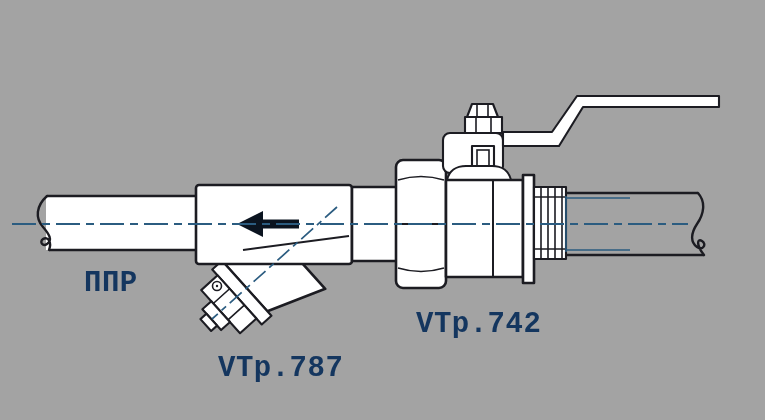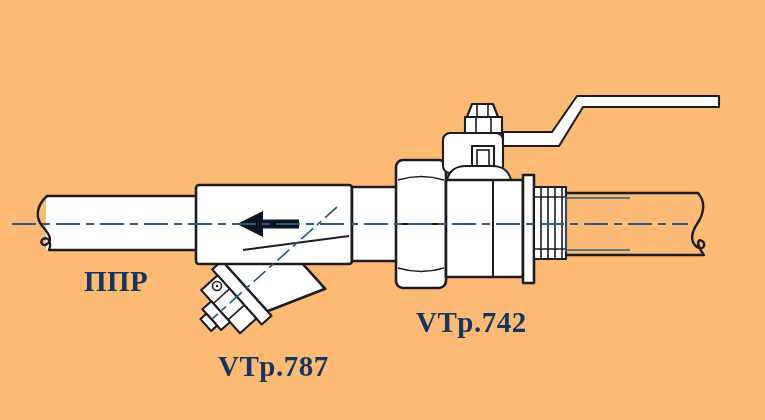--- a/index.html
+++ b/index.html
@@ -1,17 +1,17 @@
 <!DOCTYPE html>
 <html><head>
 <meta charset="utf-8">
 <style>
   html,body{margin:0;padding:0;background:#ffffff;}
-  .canvas{position:relative;width:765px;height:420px;background:#fdba74;overflow:hidden;
-          font-family:Liberation Serif, serif;}
+  .canvas{position:relative;width:765px;height:420px;background:#a3a3a3;overflow:hidden;
+          font-family:Liberation Mono, monospace;}
   svg{position:absolute;left:0;top:0;}
   
   .ln   {fill:none;stroke:#1c1c22;stroke-width:2.6;stroke-linejoin:round;}
   .ln2  {fill:none;stroke:#1c1c22;stroke-width:2;stroke-linejoin:round;}
   .ln1  {fill:none;stroke:#1c1c22;stroke-width:1.6;}
   .wfill{fill:#ffffff;stroke:#1c1c22;stroke-width:2.6;stroke-linejoin:round;}
   .wfill2{fill:#ffffff;stroke:#1c1c22;stroke-width:2.1;stroke-linejoin:round;}
   .brk  {fill:none;stroke:#1c1c22;stroke-width:2.4;stroke-linecap:round;}
   .cl-main{fill:none;stroke-width:2;stroke-dasharray:24 6 8 6;}
   .cl-branch{fill:none;stroke-width:1.7;stroke-dasharray:16 5 6 5;}

